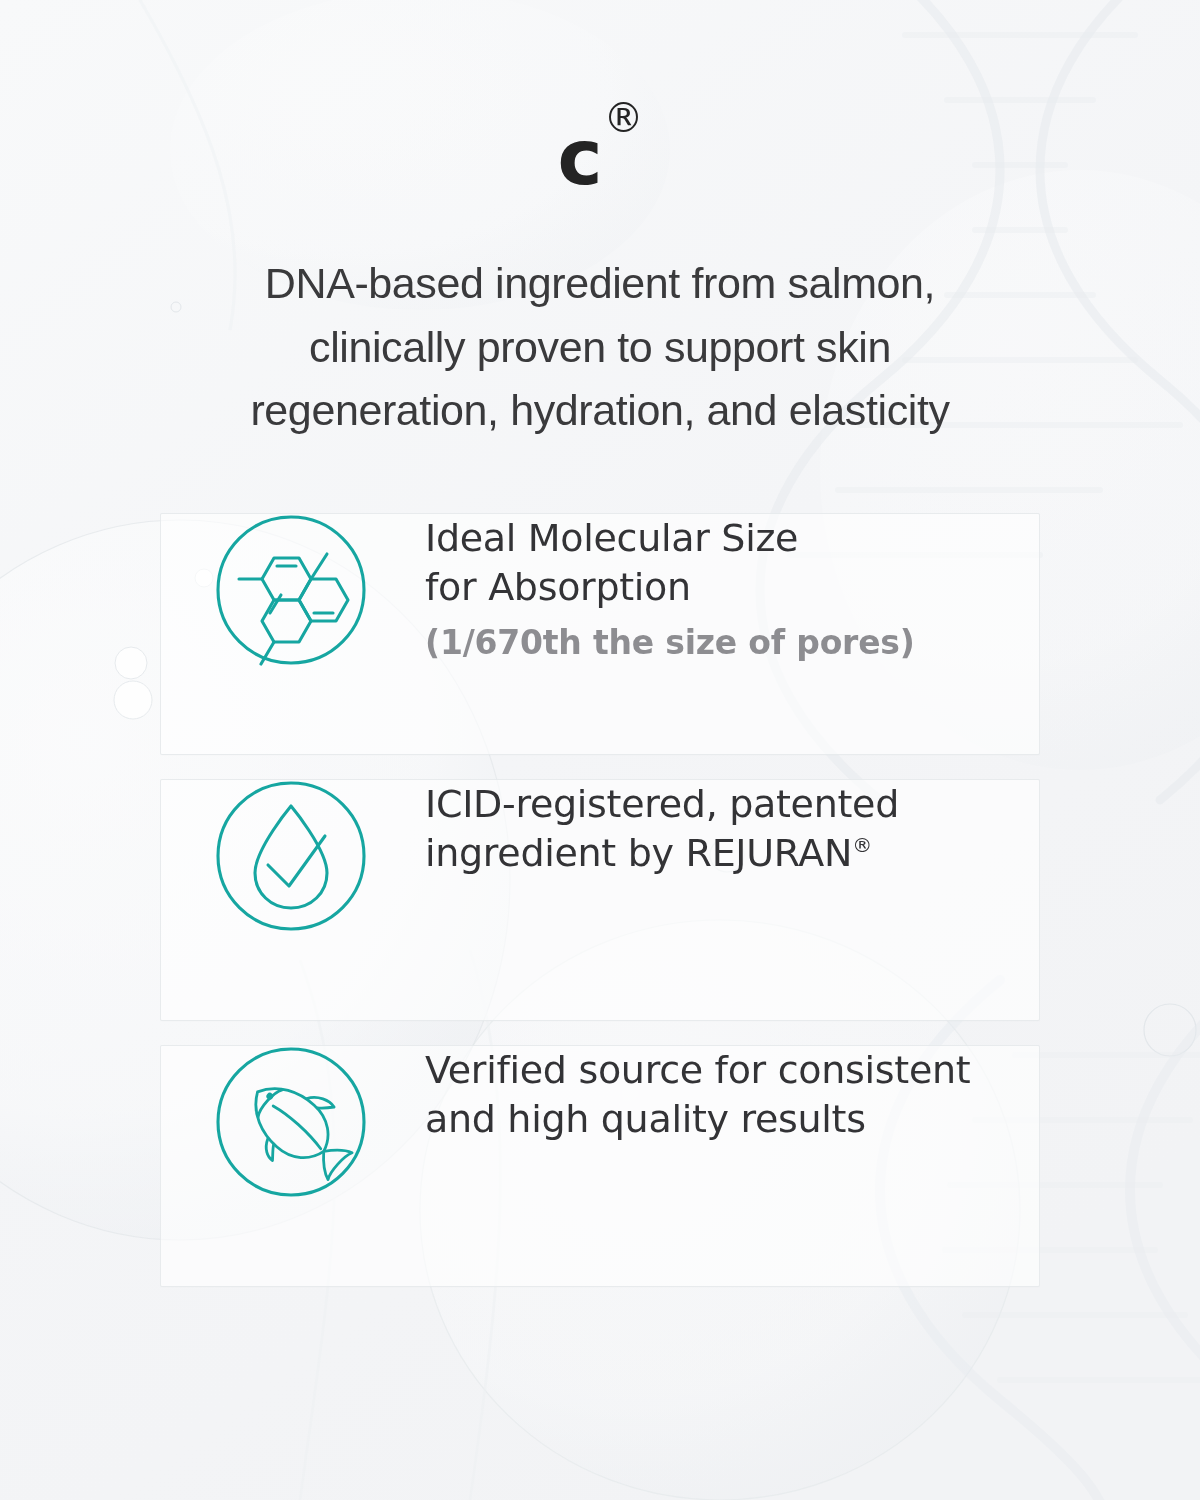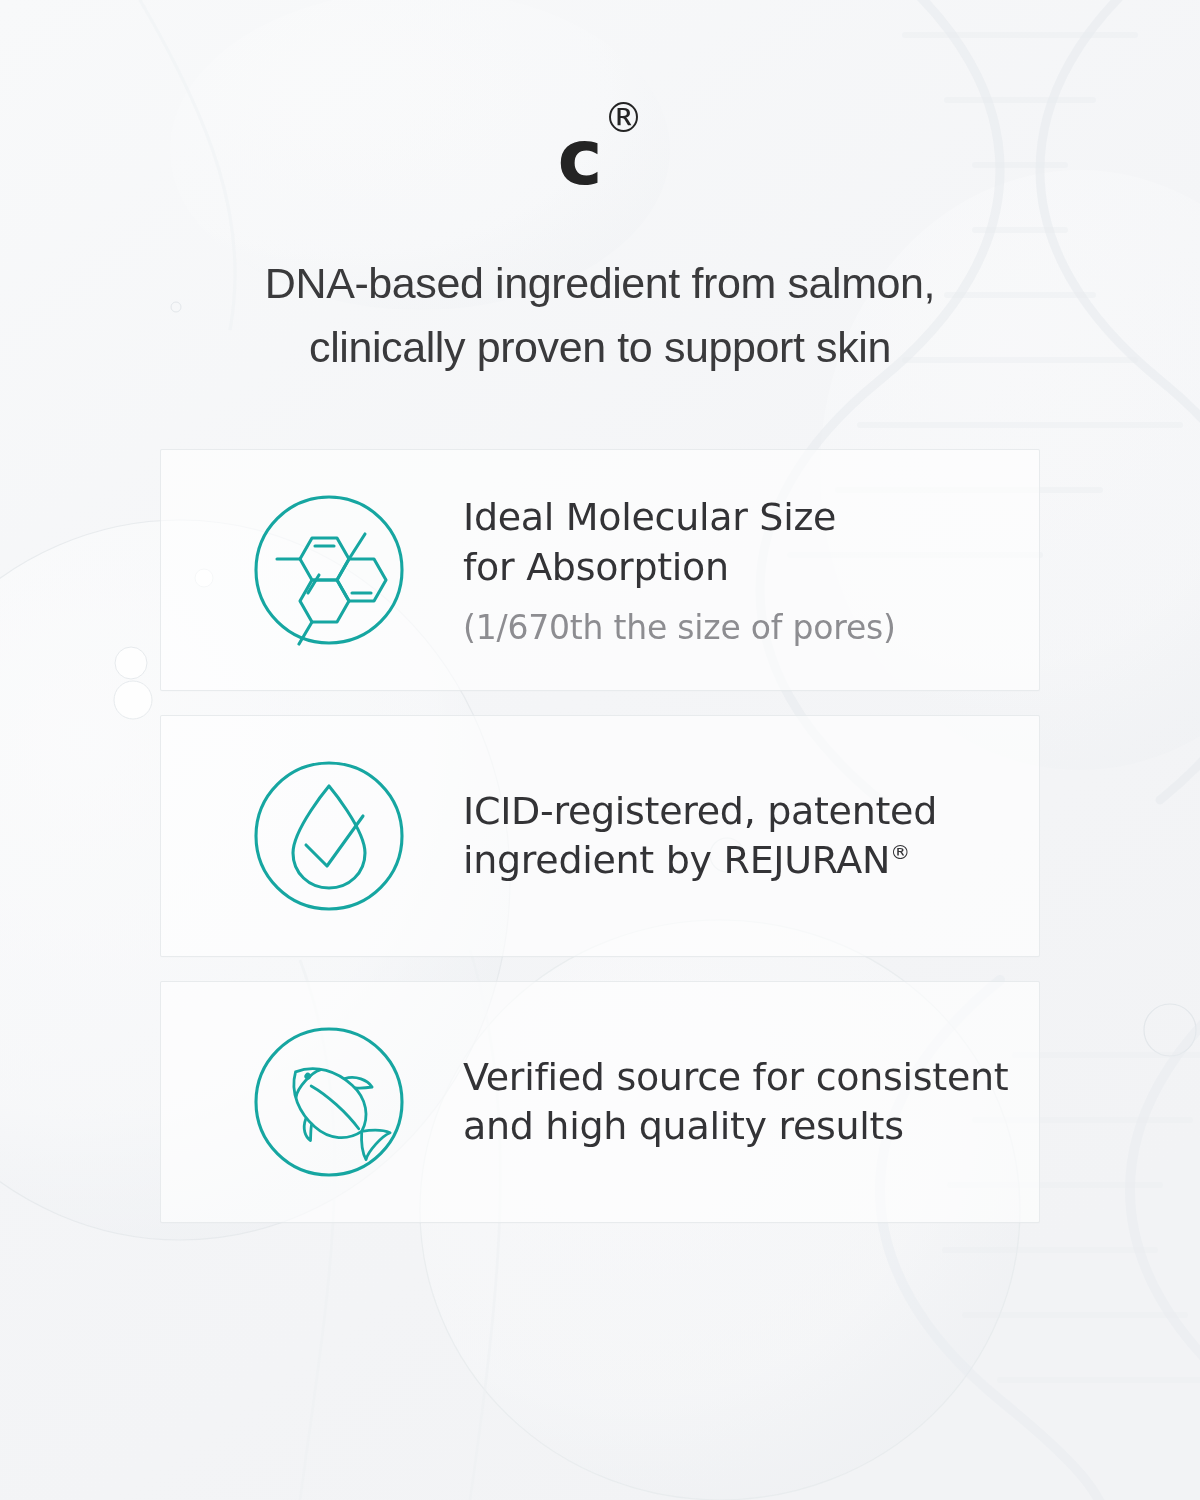--- a/index.html
+++ b/index.html
@@ -85,22 +85,22 @@
     gap:24px;
   }
 
   .card {
     position:relative;
     height:242px;
     background:rgba(255,255,255,0.62);
     border:1px solid rgba(228,231,234,0.85);
     border-radius:2px;
     display:flex;
-    align-items:center;
-    padding-left:92px;
+    align-items:flex-start;
+    padding-left:54px;
     box-shadow:0 1px 2px rgba(0,0,0,0.012);
   }
 
   .icon-wrap {
     flex:0 0 auto;
     width:152px;
     height:152px;
     display:flex;
     align-items:center;
     justify-content:center;
@@ -120,23 +120,23 @@
     letter-spacing:-0.3px;
     white-space:nowrap;
   }
   .card-text .line .reg-sm {
     font-size:20px;
     vertical-align:super;
     line-height:0;
   }
   .card-text .note {
     display:block;
-    margin-top:16px;
+    margin-top:10px;
     font-size:33px;
-    font-weight:400;
+    font-weight:700;
     color:#8d8d91;
     letter-spacing:-0.2px;
     white-space:nowrap;
   }
 </style>
 </head>
 <body>
 
 <svg id="bg-layer" viewBox="0 0 1200 1500" preserveAspectRatio="none" aria-hidden="true">
   <defs>
@@ -211,20 +211,21 @@
 <div class="page">
 
   <div class="brand-title">
     <span class="lead">c</span>
       <span class="reg">®</span>
   </div>
 
   <div class="subtitle">
     <span>DNA-based ingredient from salmon,</span>
     <span>clinically proven to support skin</span>
+    <span>regeneration, hydration, and elasticity</span>
   </div>
 
   <div class="cards">
 
     <div class="card">
       <div class="icon-wrap">
         <svg width="152" height="152" viewBox="0 0 152 152" fill="none" stroke="#16a6a1" stroke-width="3.1" stroke-linecap="round" stroke-linejoin="round">
           <circle cx="76" cy="76" r="73" stroke-width="3.1"></circle>
 
           <polygon points="59,44 84,44 96,65 84,86 59,86 47,65"></polygon>

